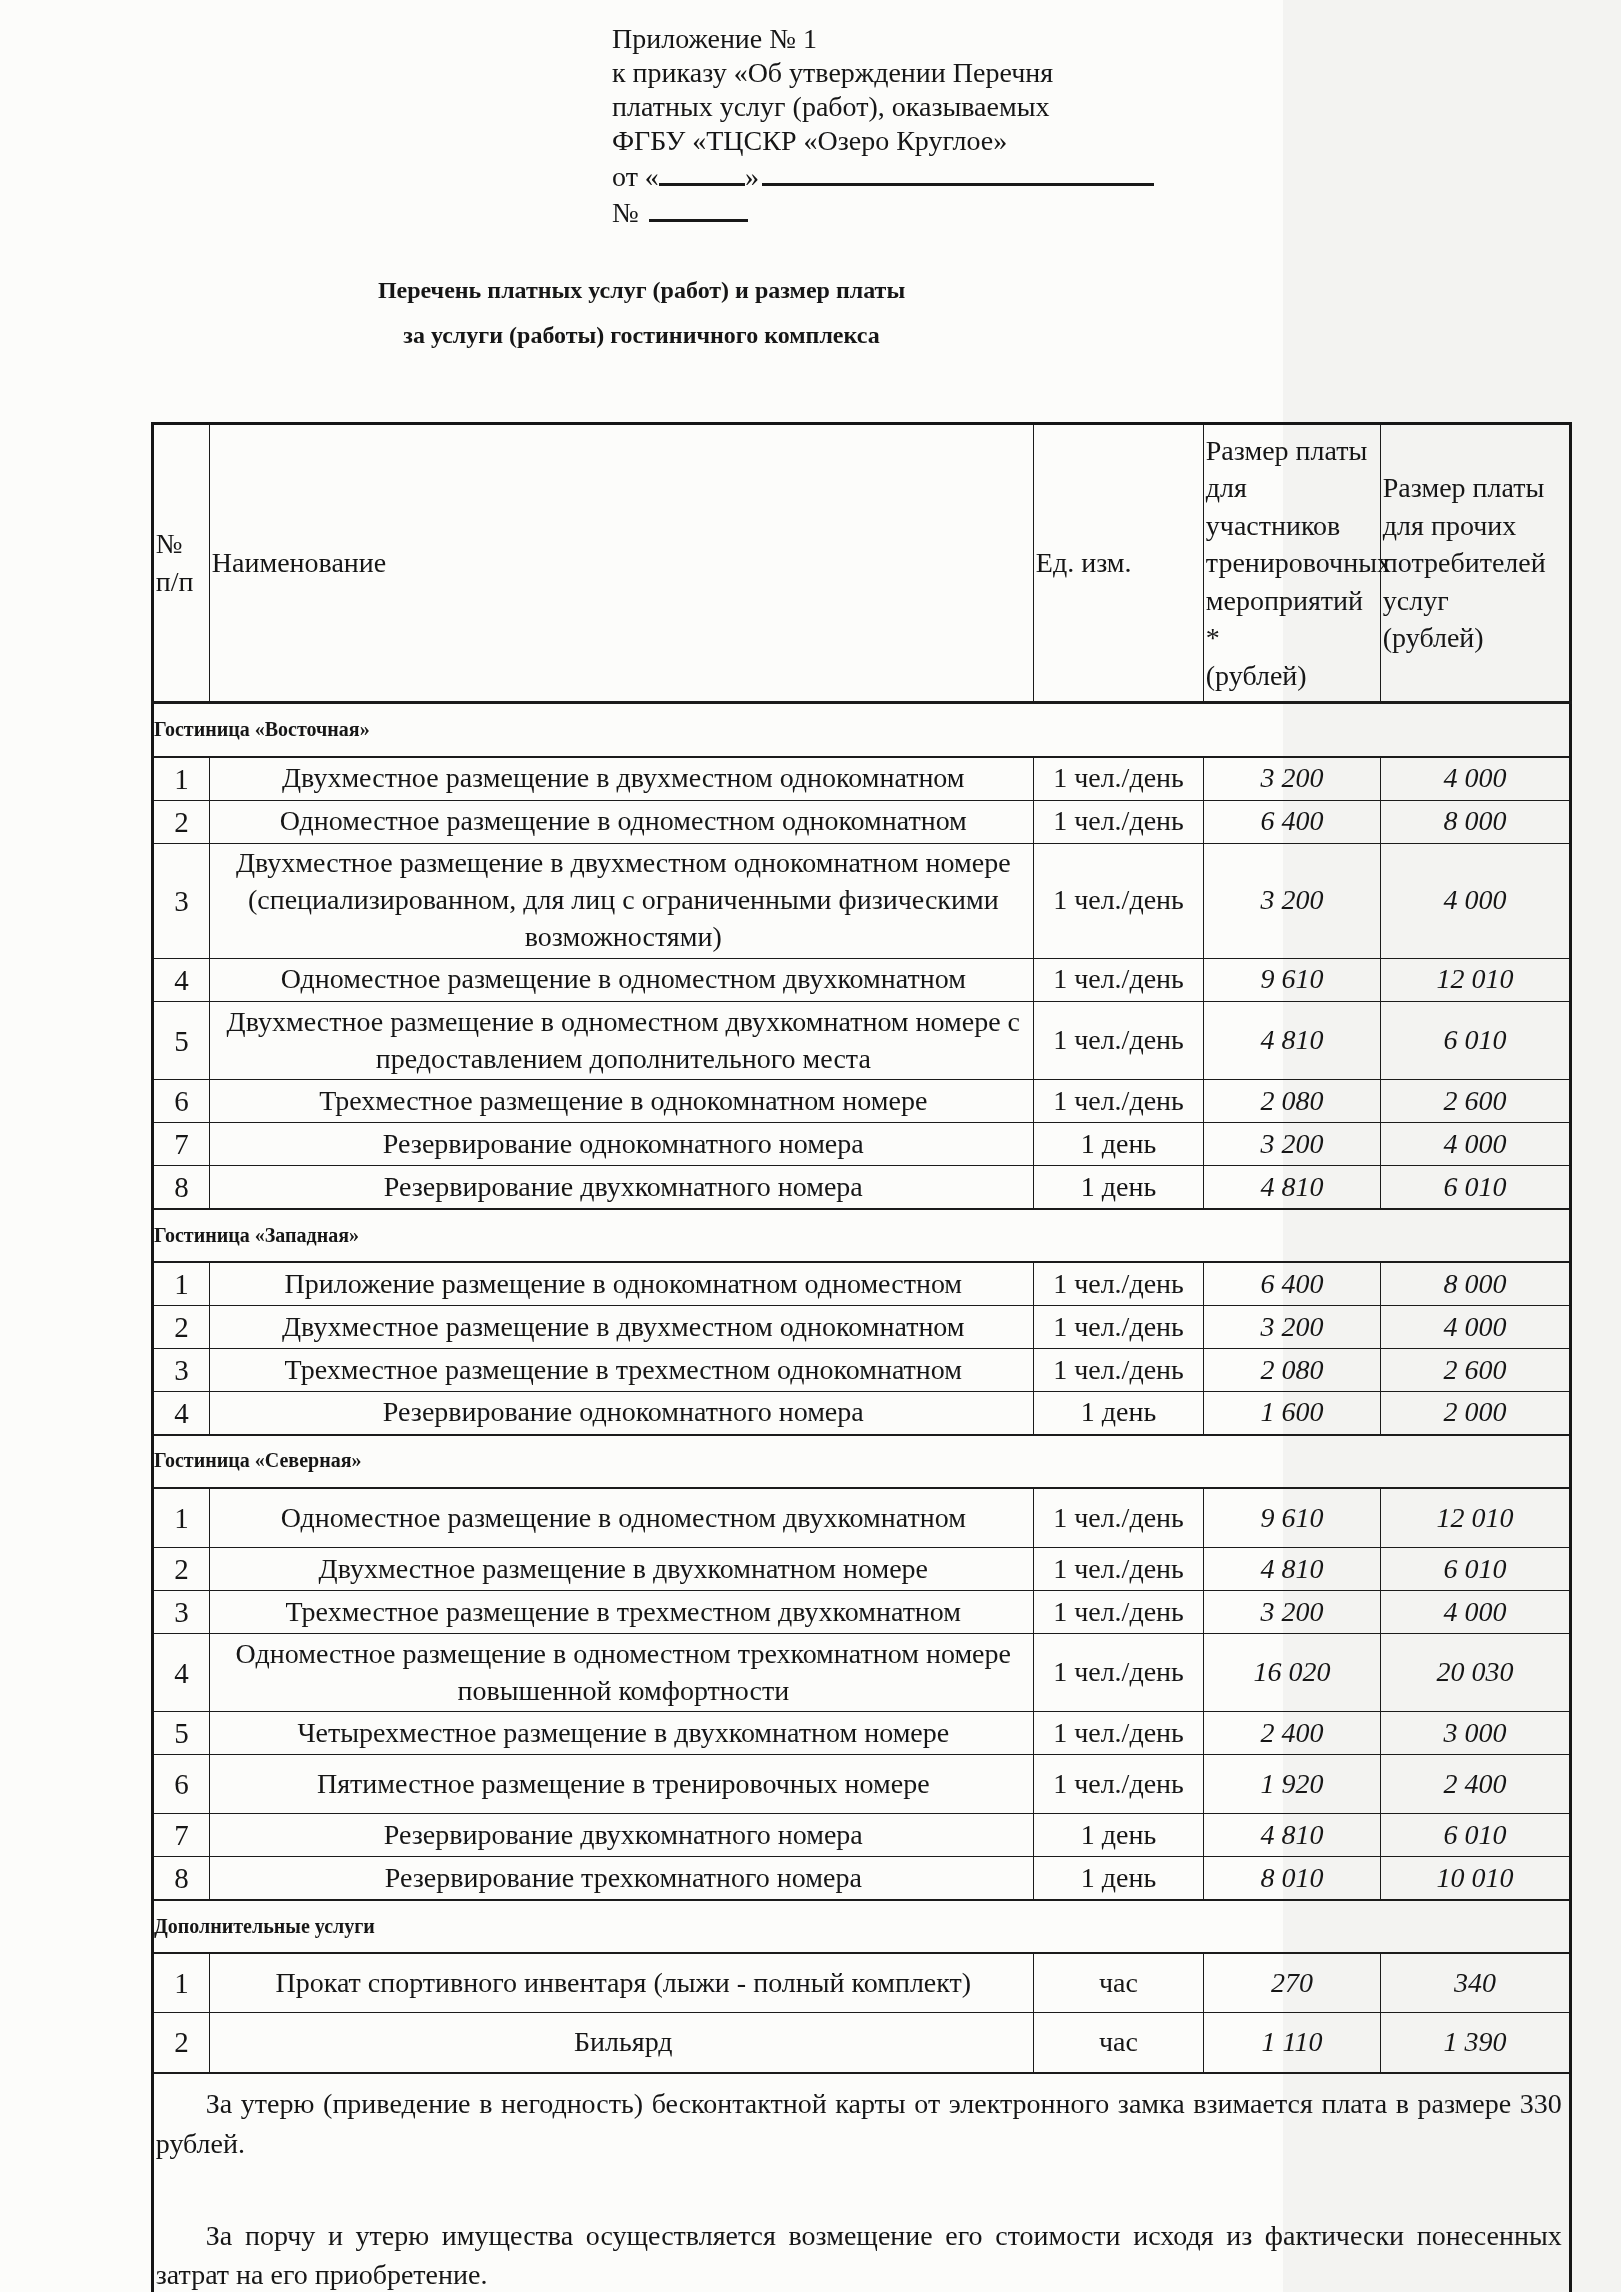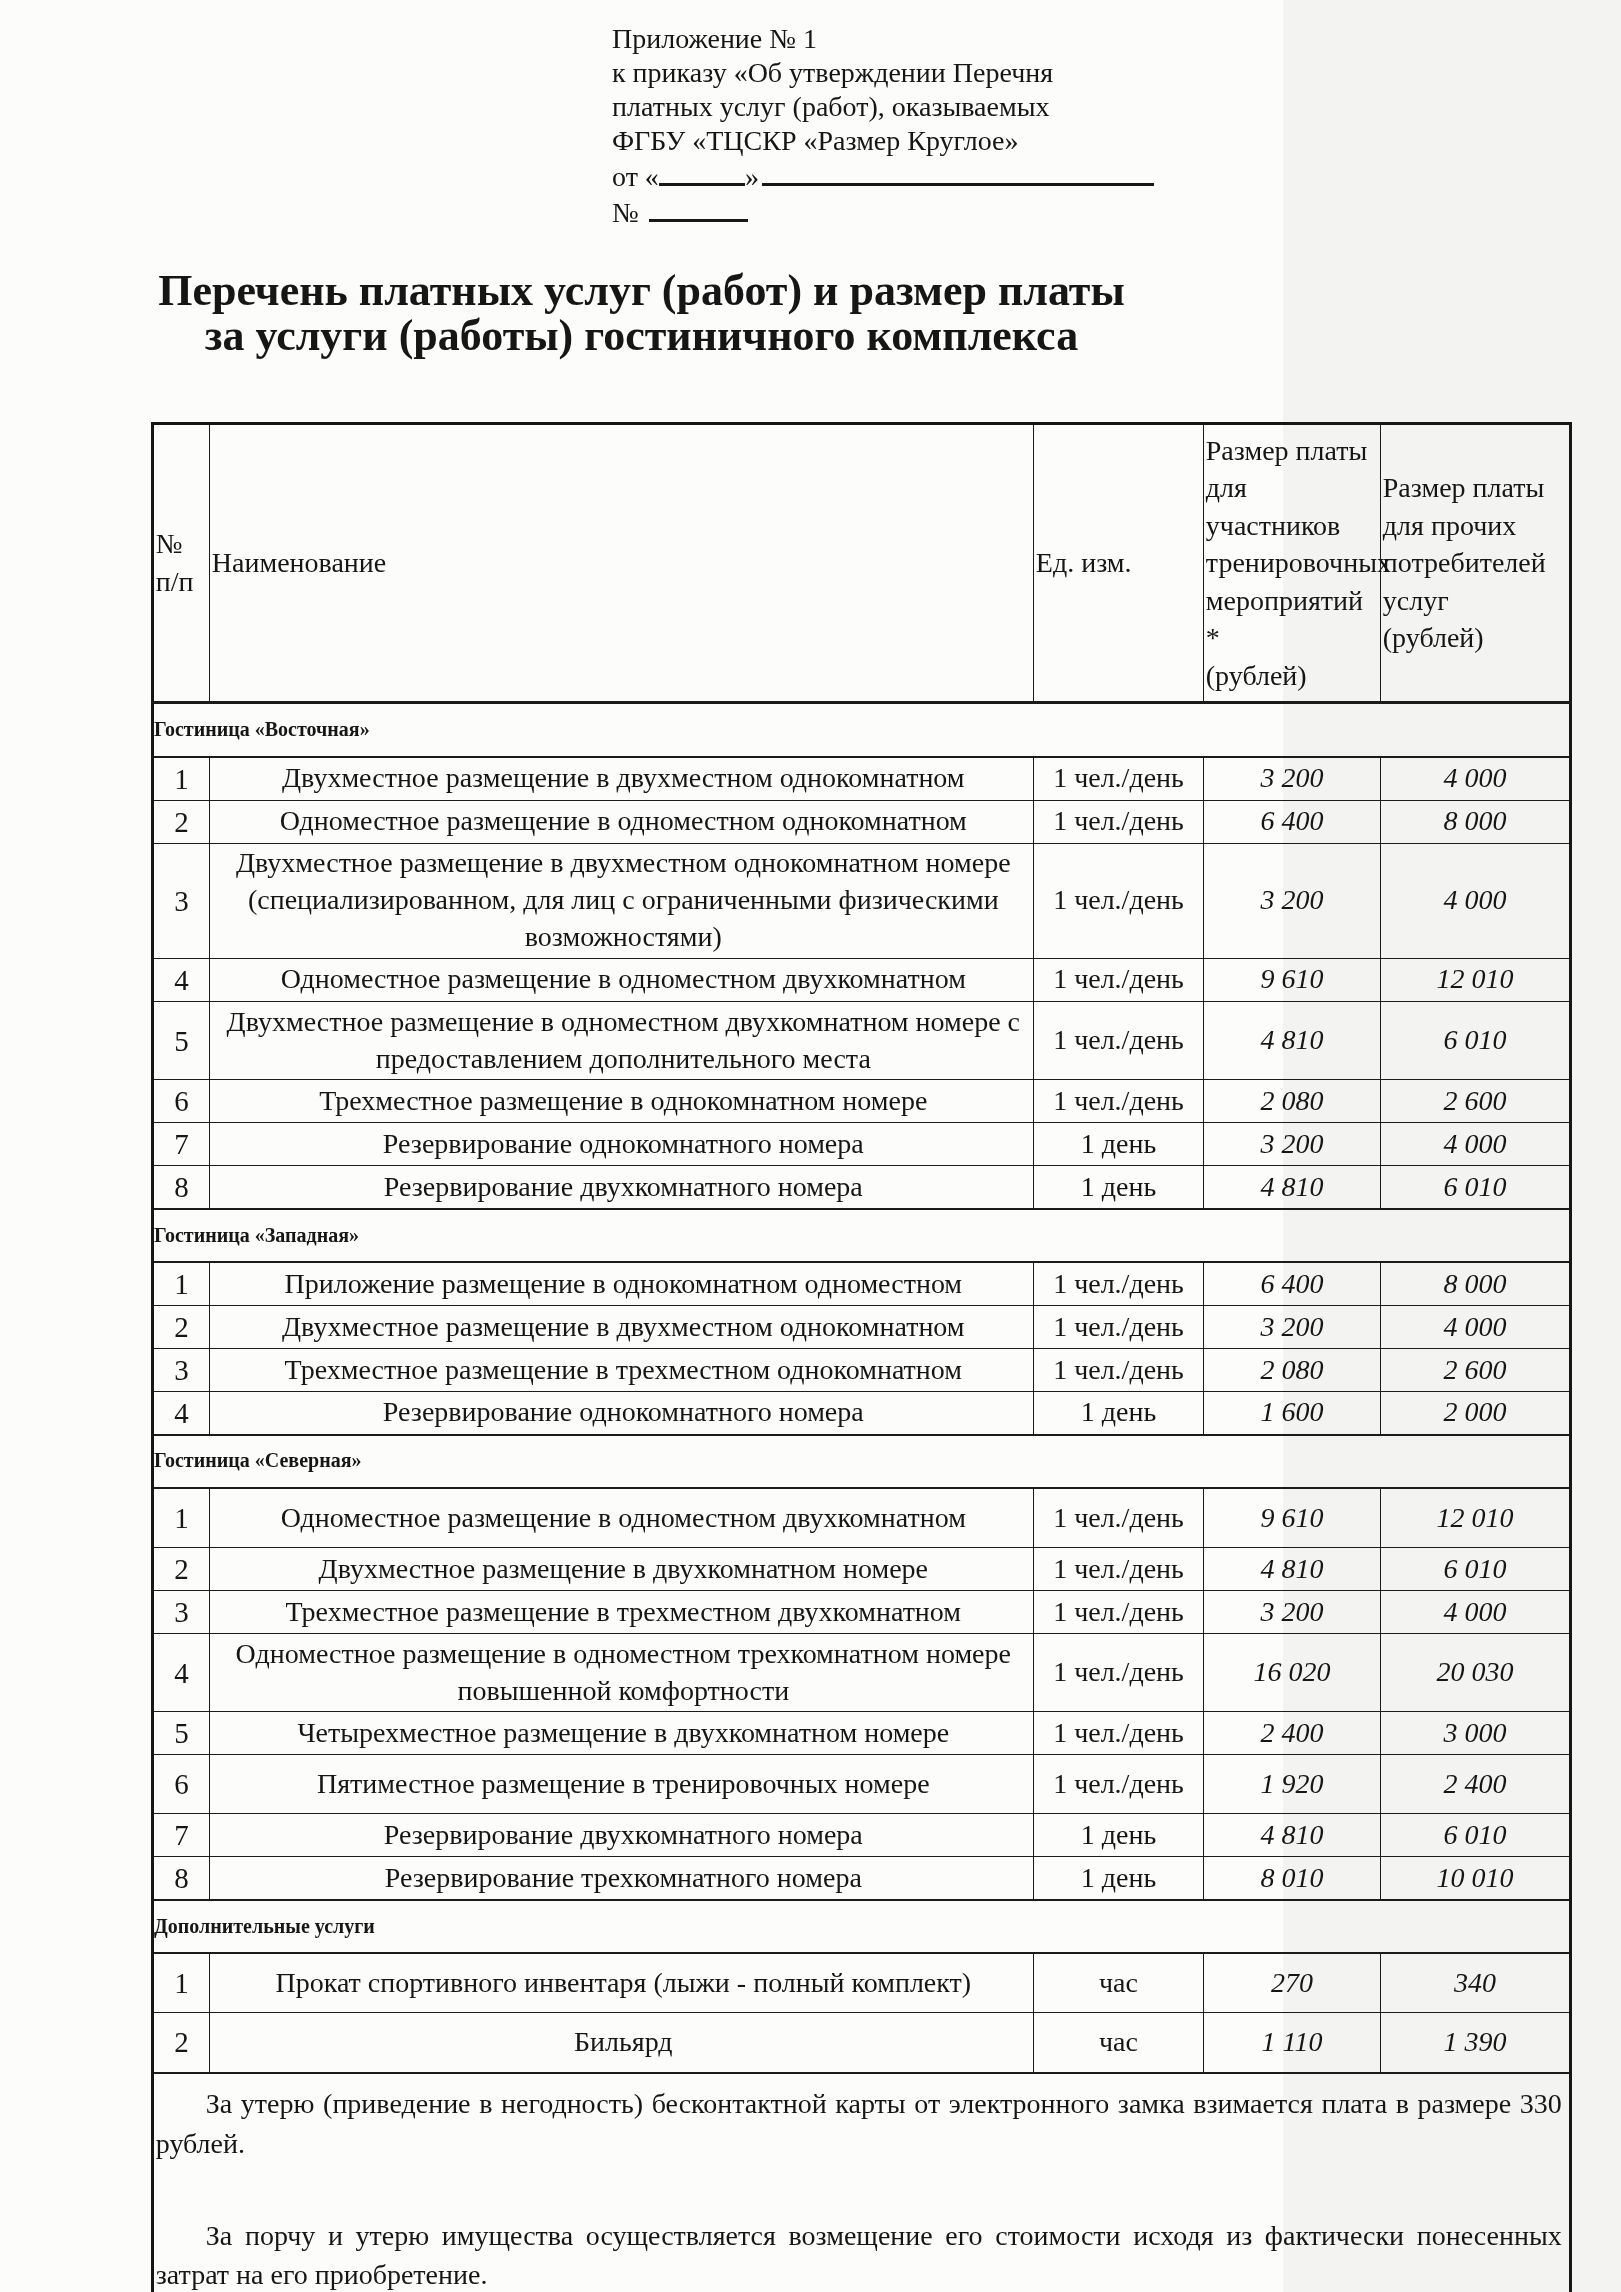--- a/index.html
+++ b/index.html
@@ -19,21 +19,21 @@
     font-size:28px;line-height:34px;
   }
   .app-line{white-space:nowrap;}
   .blank{display:inline-block;border-bottom:3.6px solid #181818;height:25px;vertical-align:baseline;}
   .blank-day{width:86px;}
   .blank-rest{width:392px;margin-left:3.6px;}
   .blank-no{width:99px;margin-left:10.7px;}
   
   .doc-title{
     margin-top:38px;text-align:center;font-weight:bold;
-    font-size:44px;line-height:45px;
+    font-size:24px;line-height:45px;
   }
   
   table.price-table{
     margin:64px 0 0 151px;width:1419px;
     border-collapse:collapse;table-layout:fixed;
     border:3.6px solid #161616;
     font-size:28px;
   }
   .price-table th,.price-table td{
     border:1.8px solid #1b1b1b;vertical-align:middle;
@@ -58,21 +58,21 @@
 </style>
 </head>
 <body>
 
 <div class="page">
 
   <div class="appendix">
     <div class="app-line">Приложение № 1</div>
     <div class="app-line">к приказу «Об утверждении Перечня</div>
     <div class="app-line">платных услуг (работ), оказываемых</div>
-    <div class="app-line">ФГБУ «ТЦСКР «Размер Круглое»</div>
+    <div class="app-line">ФГБУ «ТЦСКР «Озеро Круглое»</div>
     <div class="app-line"><span>от «</span><span class="blank blank-day"></span><span>»</span><span class="blank blank-rest"></span></div>
     <div class="app-line"><span>№</span><span class="blank blank-no"></span></div>
   </div>
 
   <div class="doc-title">
     <div>Перечень платных услуг (работ) и размер платы</div>
     <div>за услуги (работы) гостиничного комплекса</div>
   </div>
 
   <table class="price-table">

